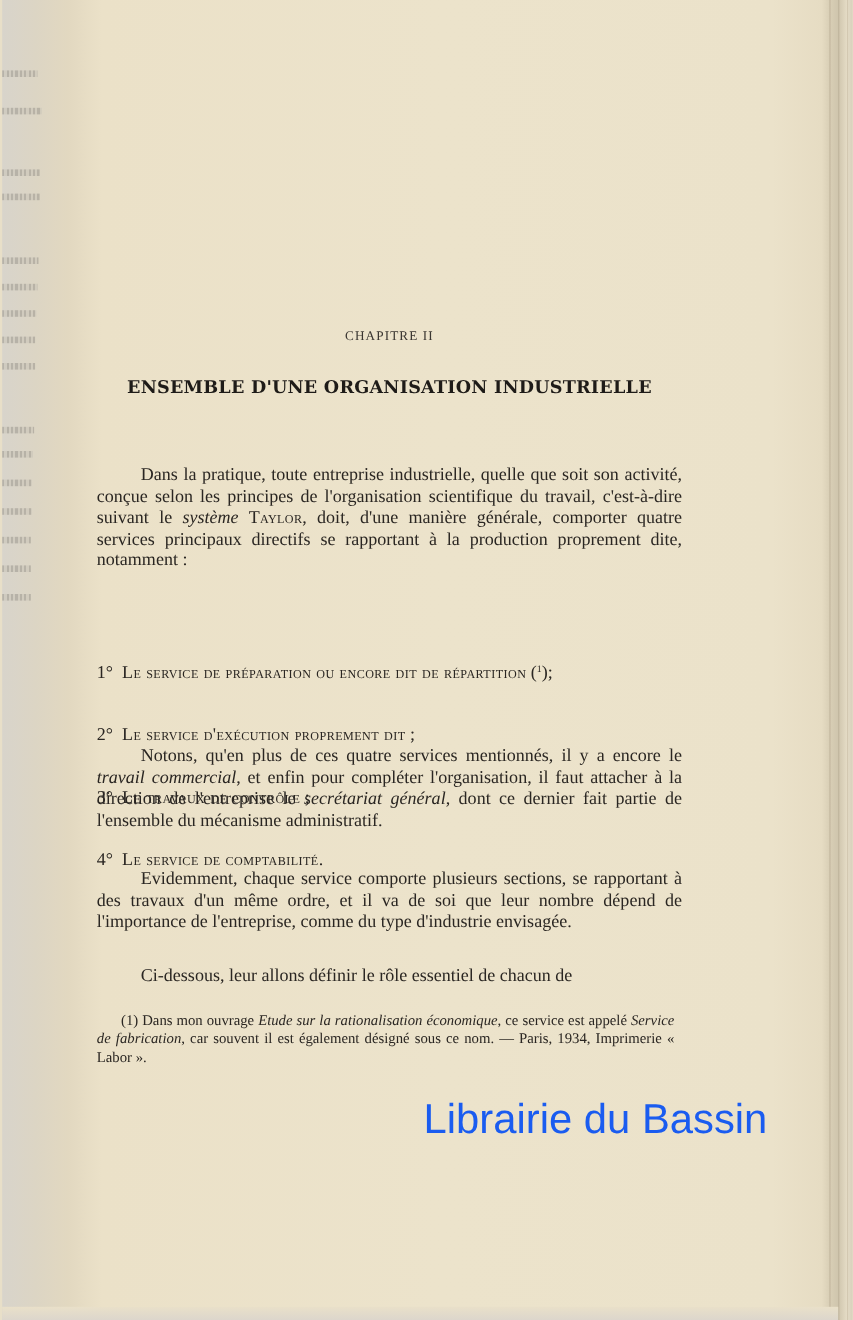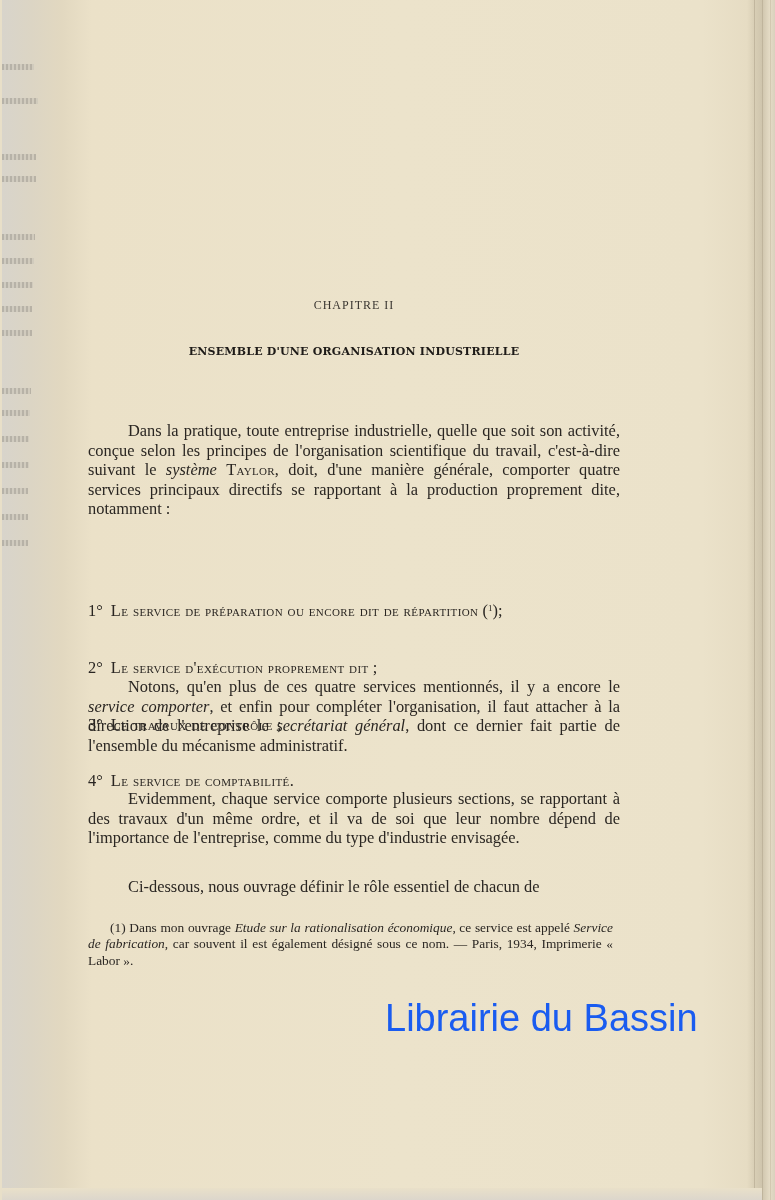--- a/index.html
+++ b/index.html
@@ -65,21 +65,21 @@
       color: #3a3631;
     }
     .chap-title {
       position: absolute;
       top: 339px;
       left: 0;
       width: 532px;
       text-align: center;
       font-family: "DejaVu Serif", serif;
       font-weight: bold;
-      font-size: 11px;
+      font-size: 16px;
       line-height: 25px;
       letter-spacing: 0.2px;
       color: #1e1b18;
     }
     .para {
       position: absolute;
       left: 0;
       width: 532px;
       font-size: 16.4px;
       line-height: 19.6px;
@@ -177,24 +177,24 @@
         <span class="num">3°</span>
         <span class="lbl">Le travaux de contrôle</span>
         <span>;</span>
       </div>
       <div class="list-item">
         <span class="num">4°</span>
         <span class="lbl">Le service de comptabilité.</span>
       </div>
     </div>
 
-    <p class="para" style="top:677px;"><span class="indent"></span><span>Notons, qu'en plus de ces quatre services mentionnés, il y a encore le </span><i>service comporter</i><span>, et enfin pour compléter l'organisation, il faut attacher à la direction de l'entreprise le </span><i>secrétariat général</i><span>, dont ce dernier fait partie de l'ensemble du mécanisme administratif.</span></p>
+    <p class="para" style="top:677px;"><span class="indent"></span><span>Notons, qu'en plus de ces quatre services mentionnés, il y a encore le </span><i>travail commercial</i><span>, et enfin pour compléter l'organisation, il faut attacher à la direction de l'entreprise le </span><i>secrétariat général</i><span>, dont ce dernier fait partie de l'ensemble du mécanisme administratif.</span></p>
 
     <p class="para" style="top:789px;"><span class="indent"></span><span>Evidemment, chaque service comporte plusieurs sections, se rapportant à des travaux d'un même ordre, et il va de soi que leur nombre dépend de l'importance de l'entreprise, comme du type d'industrie envisagée.</span></p>
 
-    <p class="para" style="top:877px;"><span class="indent"></span><span>Ci-dessous, nous ouvrage définir le rôle essentiel de chacun de</span></p>
+    <p class="para" style="top:877px;"><span class="indent"></span><span>Ci-dessous, leur allons définir le rôle essentiel de chacun de</span></p>
 
     <p class="footnote"><span class="indent"></span><span>(1)</span><span> Dans mon ouvrage </span><i>Etude sur la rationalisation économique</i><span>, ce service est appelé </span><i>Service de fabrication</i><span>, car souvent il est également désigné sous ce nom. — Paris, 1934, Imprimerie « Labor ».</span></p>
 
   </div>
 
   <div class="watermark">Librairie du Bassin</div>
 </div>
 
 </body></html>

